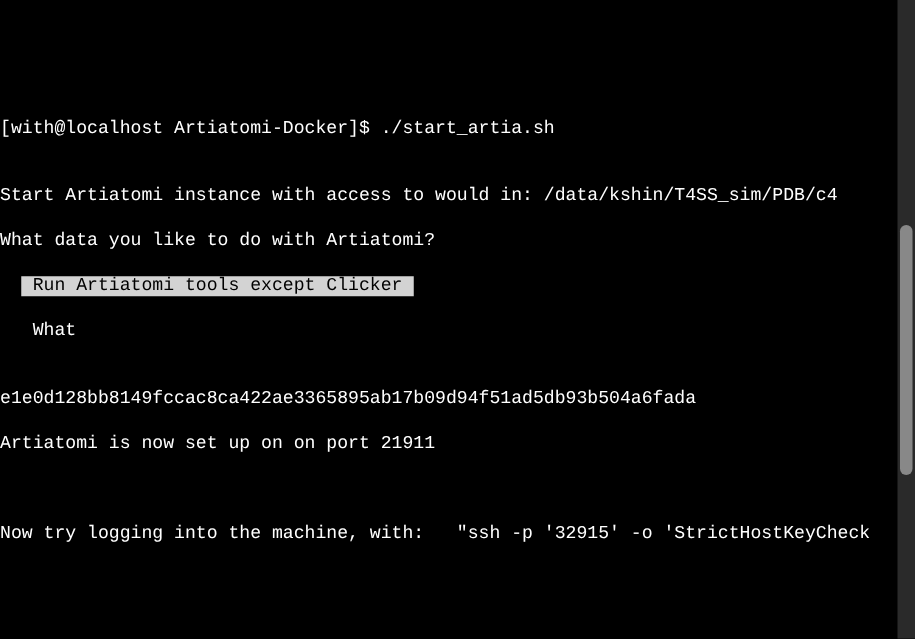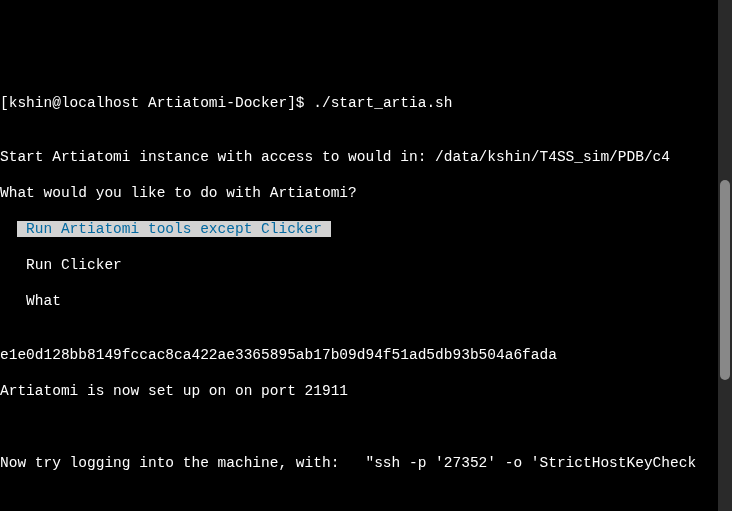--- a/index.html
+++ b/index.html
@@ -12,21 +12,21 @@
       width: 732px;
       height: 511px;
       overflow: hidden;
       position: relative;
       white-space: pre;
       padding: 4px 0 0 0;
     }
     .line { display: block; }
     .highlight {
       background: #d3d3d3;
-      color: #0369a1;
+      color: #000000;
     }
     .scrollbar {
       position: absolute;
       right: 0;
       top: 0;
       width: 14px;
       height: 511px;
       background: #2a2a2a;
     }
     .thumb {
@@ -39,33 +39,32 @@
       border-radius: 5px;
     }
     .content { padding-left: 0; }
   </style>
 </head>
 <body>
 
 
 
 <div class="content">
-<span class="line"><span>[kshin@localhost Artiatomi-Docker]$ </span><span>./start_artia.sh</span></span>
+<span class="line"><span>[with@localhost Artiatomi-Docker]$ </span><span>./start_artia.sh</span></span>
 <span class="line"></span>
 <span class="line">Start Artiatomi instance with access to would in: /data/kshin/T4SS_sim/PDB/c4</span>
-<span class="line">What would you like to do with Artiatomi?</span>
+<span class="line">What data you like to do with Artiatomi?</span>
 <span class="line">  <span class="highlight"> Run Artiatomi tools except Clicker </span></span>
-<span class="line">   Run Clicker</span>
 <span class="line">   What</span>
 <span class="line"></span>
 <span class="line">e1e0d128bb8149fccac8ca422ae3365895ab17b09d94f51ad5db93b504a6fada</span>
 <span class="line">Artiatomi is now set up on on port 21911</span>
 <span class="line"></span>
 <span class="line"></span>
-<span class="line">Now try logging into the machine, with:   "ssh -p '27352' -o 'StrictHostKeyCheck</span>
+<span class="line">Now try logging into the machine, with:   "ssh -p '32915' -o 'StrictHostKeyCheck</span>
 
 
 <span class="line"></span>
 
 
 
 
 
 
 

